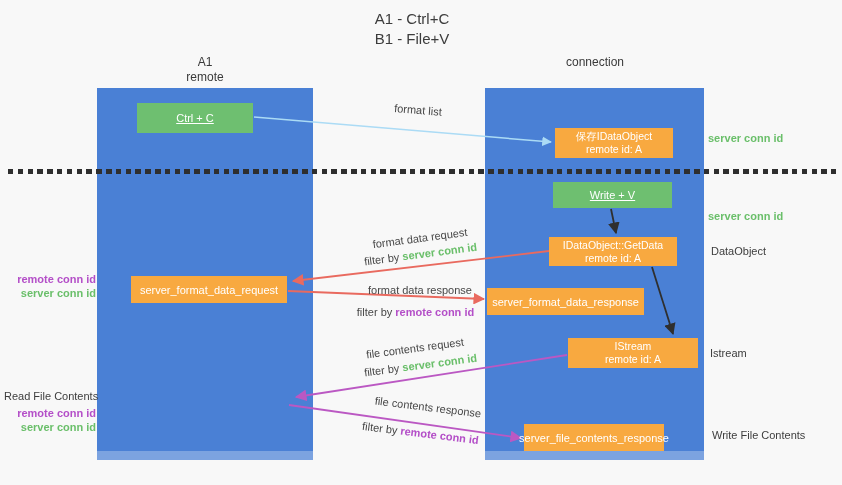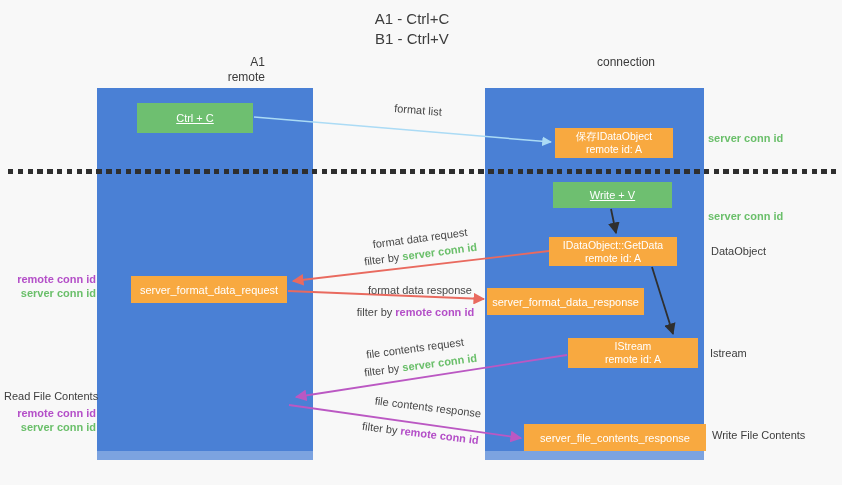--- a/index.html
+++ b/index.html
@@ -7,21 +7,21 @@
     position:relative;width:842px;height:485px;overflow:hidden;
     background:#f8f8f8;
     font-family:"Liberation Sans","DejaVu Sans",sans-serif;
     color:#3d3d3d;
   }
   .title{
     position:absolute;left:312px;top:9px;width:200px;
     text-align:center;font-size:15px;line-height:20px;color:#3c3c3c;
   }
   .lane-head{
-    position:absolute;top:55px;width:120px;text-align:right;
+    position:absolute;top:55px;width:120px;text-align:center;
     font-size:12px;line-height:15px;color:#3a3a3a;
   }
   .lane{
     position:absolute;top:88px;height:372px;
     background:var(--lane-blue,#4a80d5);
   }
   .lane::after{
     content:"";position:absolute;left:0;right:0;bottom:0;height:9px;
     background:rgba(255,255,255,.28);
   }
@@ -58,21 +58,21 @@
   .mk-red{fill:var(--arrow-red,#e96a5f);}
   .mk-mag{fill:var(--arrow-magenta,#bb58c3);}
 </style>
 </head>
 <body>
 
 <div class="stage">
 
   <div class="title">
     <div>A1 - Ctrl+C</div>
-    <div>B1 - Ctrl+V</div>
+    <div>B1 - File+V</div>
   </div>
 
   <div class="lane-head" style="left:145px">
     <div>A1</div>
     <div>remote</div>
   </div>
   <div class="lane-head" style="left:535px">
     <div>connection</div>
   </div>
 
@@ -130,21 +130,21 @@
   <div class="node orange" style="left:131px;top:276px;width:156px;height:27px">
     <div>server_format_data_request</div>
   </div>
 
   <div class="node orange two" style="left:568px;top:338px;width:130px;height:30px">
     <div>IStream</div>
     <div>remote id: A</div>
   </div>
 
 
-  <div class="node orange" style="left:524px;top:424px;width:182px;height:27px">
+  <div class="node orange" style="left:524px;top:424px;width:140px;height:27px">
     <div>server_file_contents_response</div>
   </div>
 
   <div class="elabel rot-fl" style="left:348px;top:104px;width:140px">
     <span>format list</span>
   </div>
 
   <div class="elabel rot-up" style="left:340px;top:232px;width:160px">
     <span>format data request</span>
   </div>

